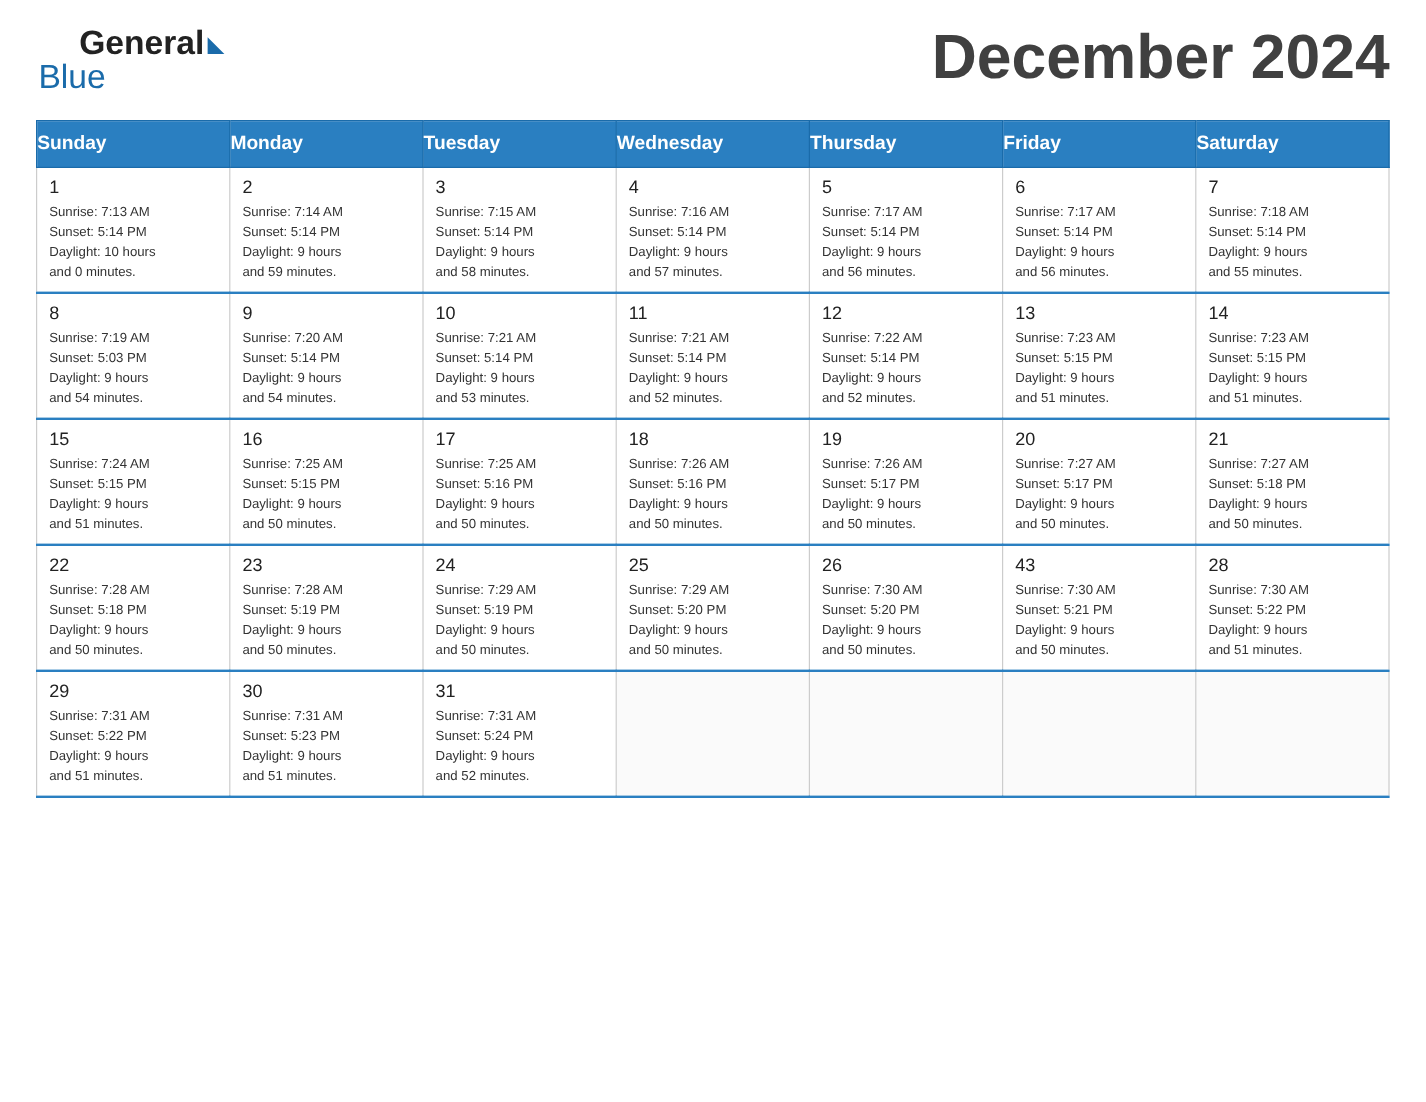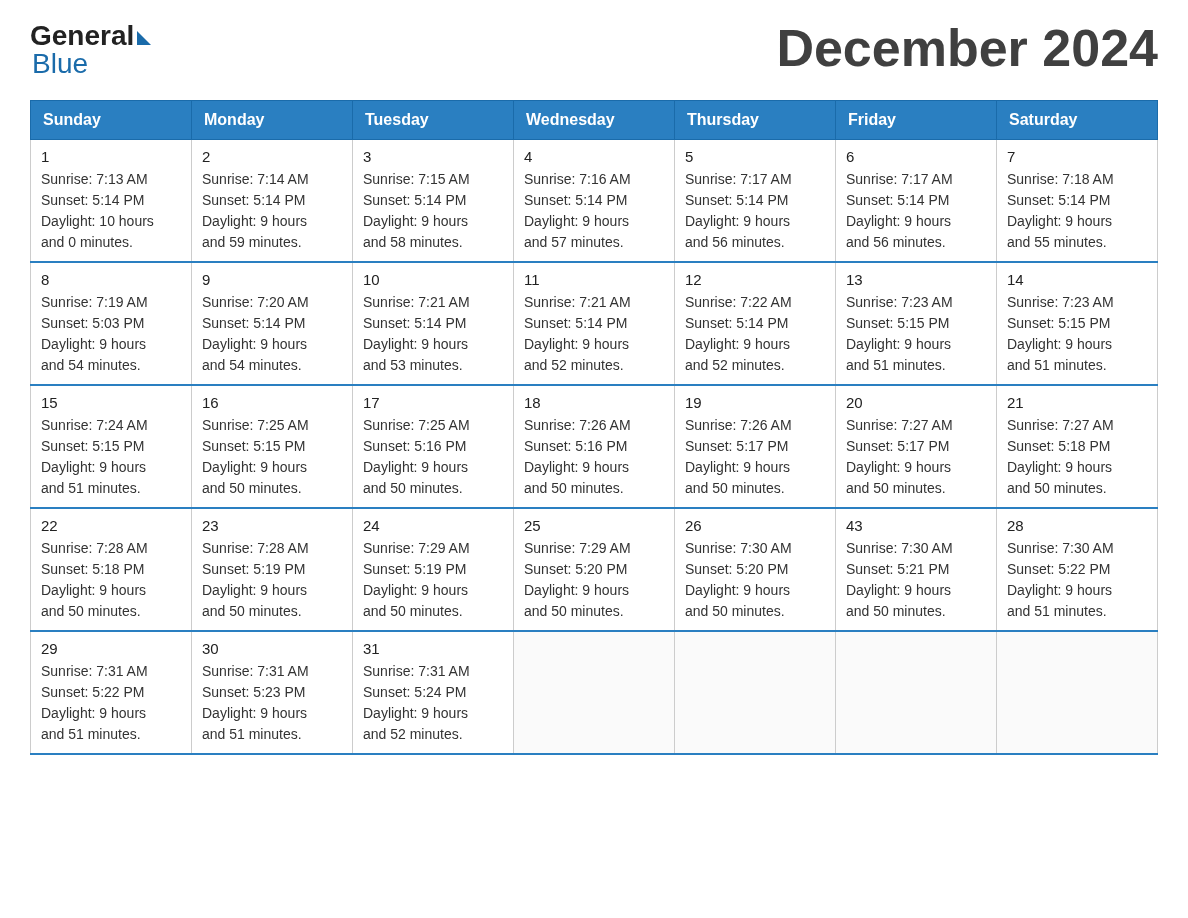--- a/index.html
+++ b/index.html
@@ -17,20 +17,21 @@
       margin-bottom: 20px;
     }
     .logo {
       display: flex;
       flex-direction: column;
       align-items: flex-start;
     }
     .logo-top {
       display: flex;
       align-items: center;
+      margin-left: 36px;
     }
     .logo-general {
       font-size: 28px;
       font-weight: bold;
       color: #222;
     }
     .logo-arrow {
       width: 0;
       height: 0;
       border-left: 14px solid #1a6baa;
@@ -62,21 +63,21 @@
     }
     table {
       width: 100%;
       border-collapse: collapse;
     }
     thead tr th {
       background-color: #2a7fc1;
       color: #fff;
       font-size: 16px;
       font-weight: bold;
-      padding: 10px 12px;
+      padding: 10px 0;
       text-align: left;
       border: 1px solid #1a6baa;
     }
     tbody tr td {
       border: 1px solid #ccc;
       vertical-align: top;
       padding: 8px 10px;
       font-size: 13px;
       color: #222;
       width: calc(100% / 7);
@@ -85,21 +86,21 @@
     tbody tr {
       border-bottom: 2px solid #2a7fc1;
     }
     .day-num {
       font-size: 15px;
       font-weight: normal;
       margin-bottom: 4px;
       display: block;
     }
     .day-info {
-      font-size: 14px;
+      font-size: 11px;
       line-height: 1.5;
       color: #333;
     }
     tbody tr td:empty {
       background: #fafafa;
     }
   </style>
 </head>
 <body>
 

